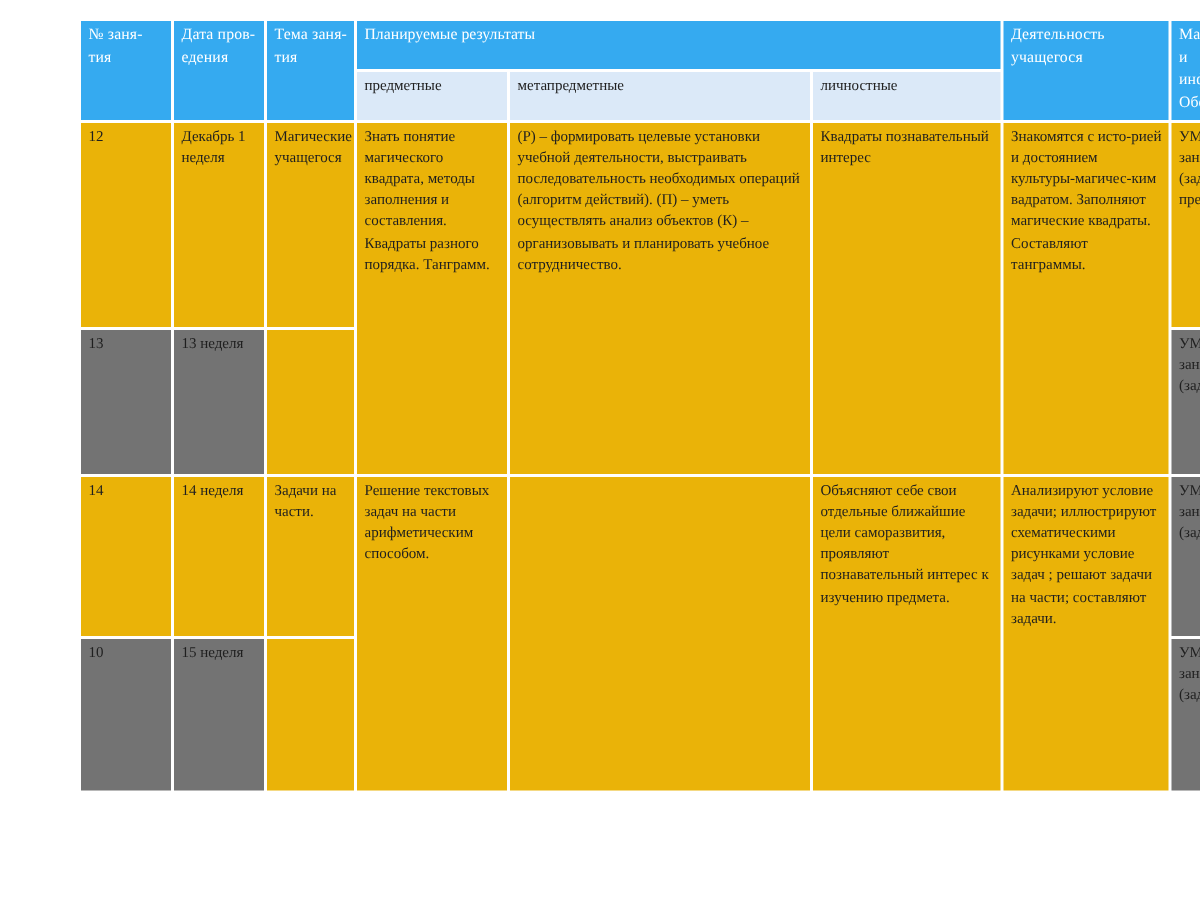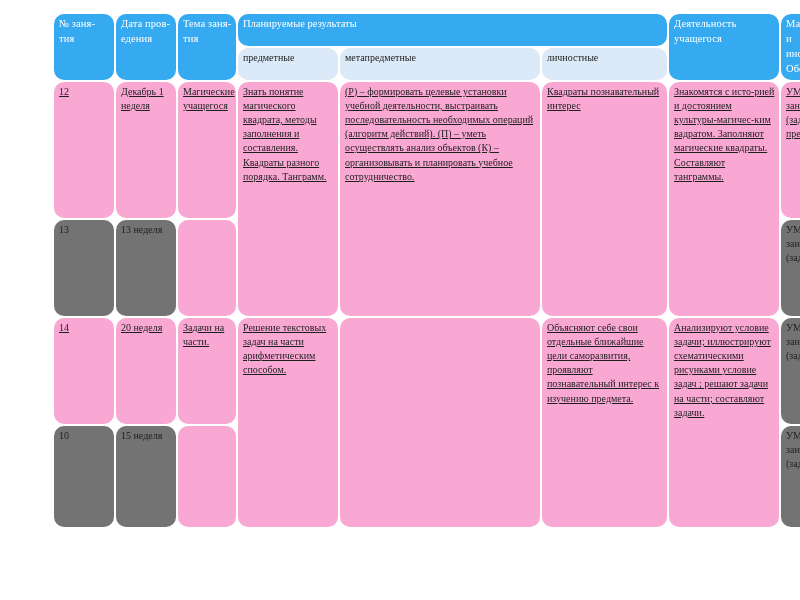--- a/index.html
+++ b/index.html
@@ -33,21 +33,20 @@
     table-layout: fixed;
   }
 
   table.plan td, table.plan th {
     vertical-align: top;
     padding: 3px 4px 3px 5px;
     font-weight: normal;
     text-align: left;
     line-height: 1.42;
     overflow: hidden;
-    border-radius: 10px;
   }
 
   
   .hdr {
     background: #35aaf0;
     color: #ffffff;
     font-weight: bold;
     font-size: 10.5px;
     letter-spacing: 0.1px;
   }
@@ -61,24 +60,23 @@
   .hdr-sub {
     background: #dbe9f8;
     color: #222222;
     font-size: 10px;
     font-weight: normal;
     margin-top: 31px;
   }
 
   
   .cell {
-    background: #f9a8d4;
+    background: #eab308;
     font-size: 10px;
     color: #1f1f1f;
-    text-decoration: underline;
   }
   .cell-alt {
     background: #737373;
     font-size: 10px;
     color: #1f1f1f;
     margin-left: 23px;
   }
   .cell-num {
     text-align: center;
   }
@@ -146,21 +144,21 @@
 
       <tr>
         <td class="cell-alt cell-num" style="height:90px">13</td>
         <td class="cell-alt">13 неделя</td>
         <td class="cell"></td>
         <td class="cell-alt tight">УМК занятие№13 (задачи1-4);</td>
       </tr>
 
       <tr>
         <td class="cell cell-num" style="height:100px">14</td>
-        <td class="cell">20 неделя</td>
+        <td class="cell">14 неделя</td>
         <td class="cell cell-tema">Задачи на части.</td>
         <td class="cell" rowspan="2">Решение текстовых задач на части арифметическим способом.</td>
         <td class="cell" rowspan="2"></td>
         <td class="cell" rowspan="2">Объясняют себе свои отдельные ближайшие цели саморазвития, проявляют познавательный интерес к изучению предмета.</td>
         <td class="cell" rowspan="2">Анализируют условие задачи; иллюстрируют схематическими рисунками условие задач ; решают задачи на части; составляют задачи.</td>
         <td class="cell-alt tight">УМК занятие№14 (задачи1-4);</td>
       </tr>
 
       <tr>
         <td class="cell-alt cell-num" style="height:95px">10</td>

